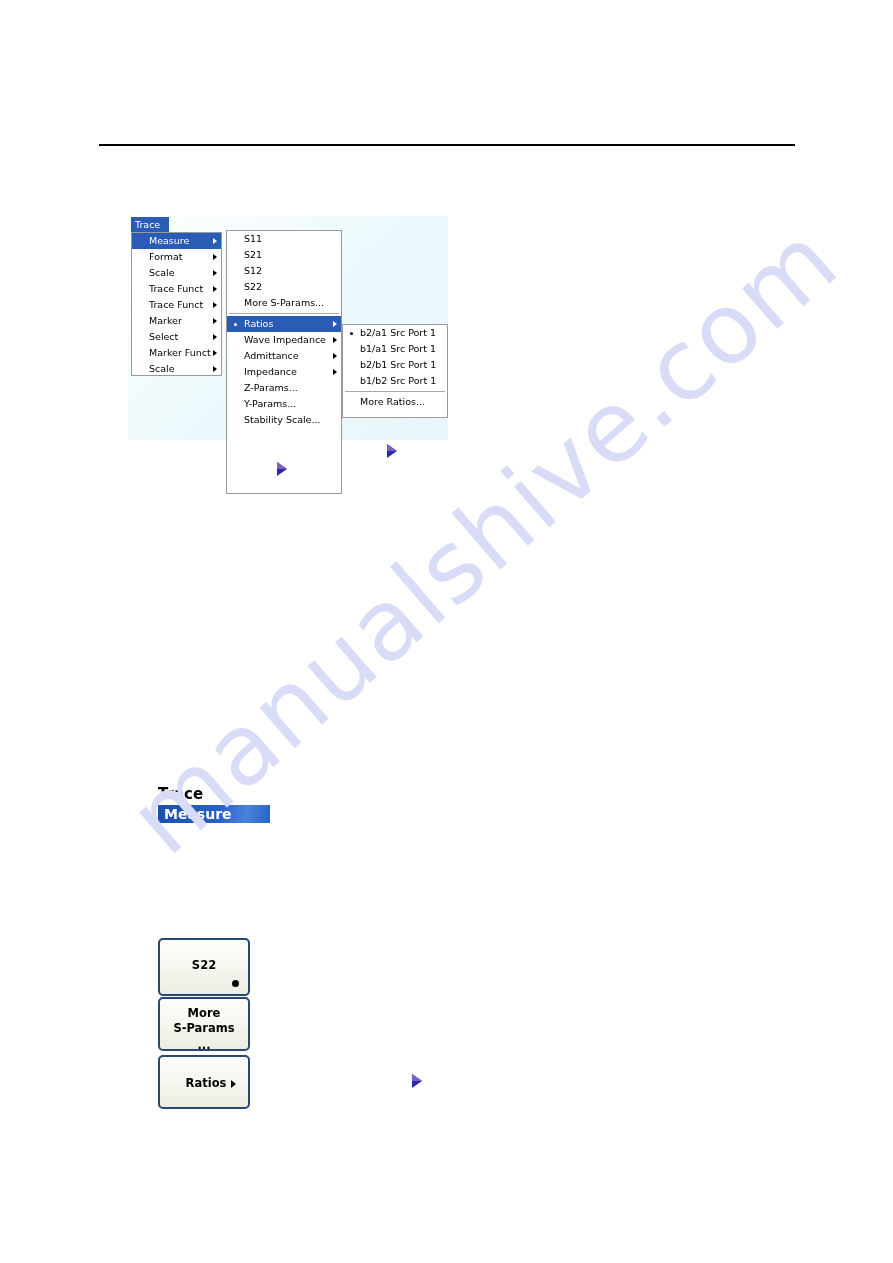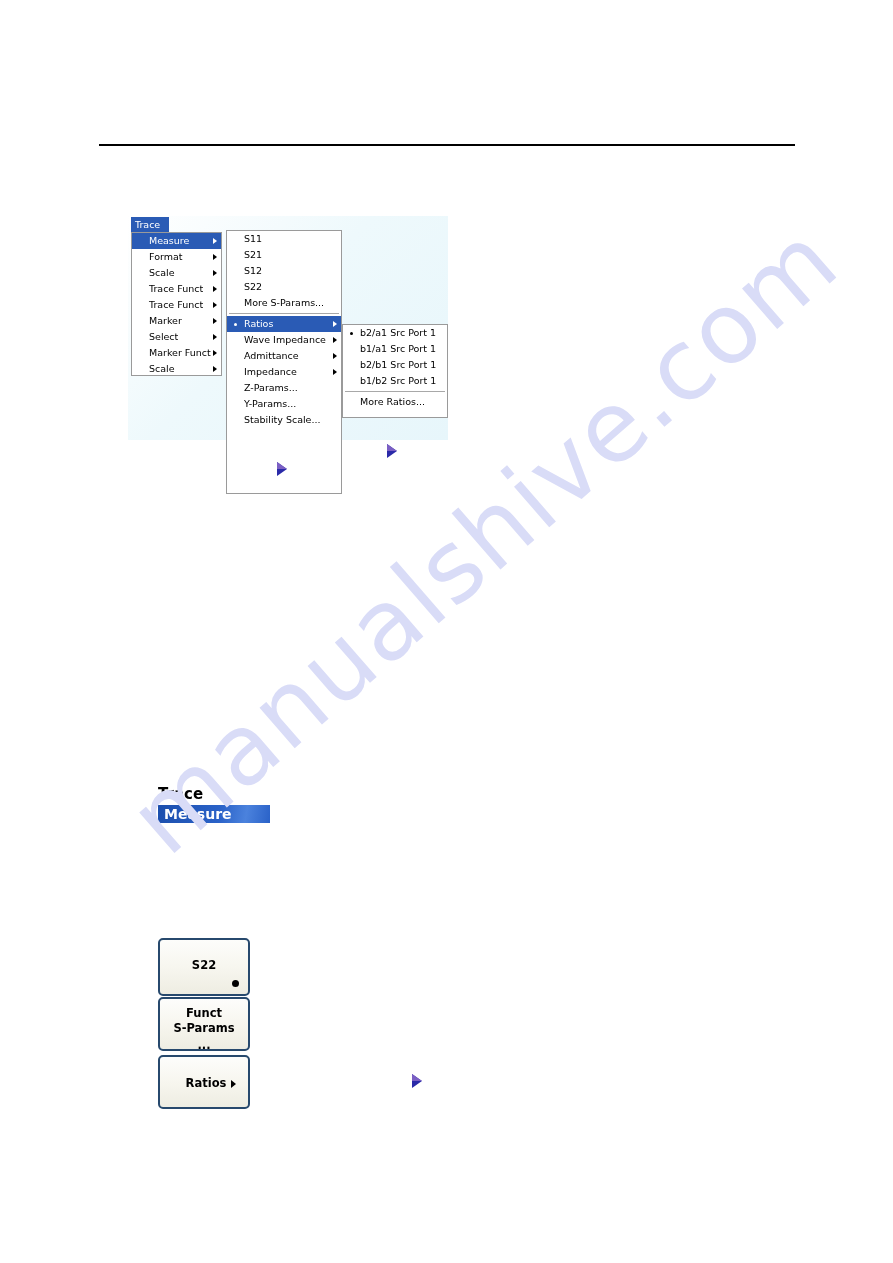--- a/index.html
+++ b/index.html
@@ -310,21 +310,21 @@
   <div id="softkey-subtitle">Measure</div>
 </div>
 
 <div class="softkey" id="softkey-s22">
   <div class="softkey-label">S22</div>
   <div class="state-dot"></div>
 </div>
 
 <div class="softkey" id="softkey-more">
   <div class="softkey-label">
-    <span>Funct</span><br>
+    <span>More</span><br>
     <span>S-Params</span>
     <span class="dots">...</span>
   </div>
 </div>
 
 <div class="softkey" id="softkey-ratios">
   <div class="softkey-label">
     <span>Ratios</span>
     <span class="sk-caret"></span>
   </div>

